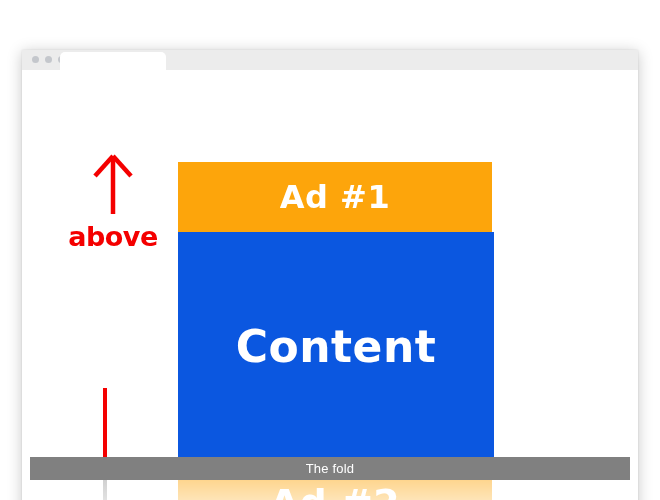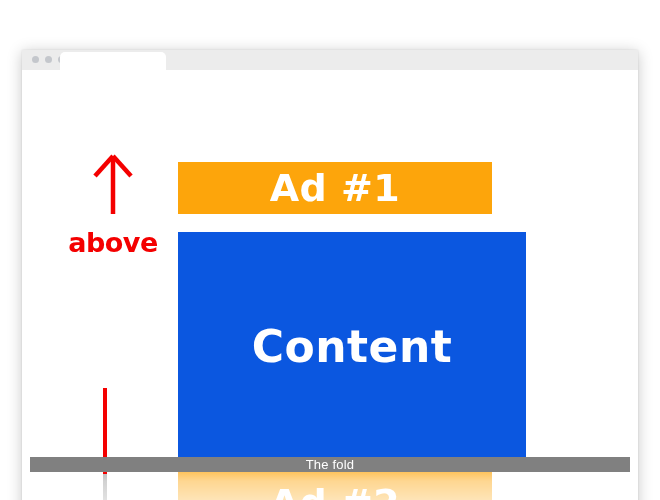--- a/index.html
+++ b/index.html
@@ -92,21 +92,21 @@
     display: block;
     margin: 0 auto;
   }
   .annotation-text {
     color: #f40000;
     font-family: "DejaVu Sans", sans-serif;
     font-weight: bold;
     font-size: 27px;
     line-height: 38px;
     letter-spacing: -0.5px;
-    margin-top: 8px;
+    margin-top: 2px;
   }
   .arrow-tail {
     position: absolute;
     left: 81px;
     top: 318px;
     width: 4px;
     height: 86px;
     background: #f40000;
   }
 
@@ -117,29 +117,29 @@
     align-items: center;
     justify-content: center;
     color: #ffffff;
     font-family: "DejaVu Sans", sans-serif;
     font-weight: bold;
   }
   .ad1 {
     left: 156px;
     top: 92px;
     width: 314px;
-    height: 52px;
+    height: 70px;
     background: #fda50b;
-    font-size: 38px;
+    font-size: 32px;
     letter-spacing: 0.5px;
   }
   .content-block {
     left: 156px;
     top: 162px;
-    width: 348px;
+    width: 316px;
     height: 228px;
     background: #0b57e0;
     font-size: 44px;
     letter-spacing: 0.5px;
   }
   .ad2 {
     left: 156px;
     top: 398px;
     width: 314px;
     height: 70px;
@@ -172,21 +172,21 @@
                 rgba(255,255,255,0.78) 100%);
     pointer-events: none;
   }
 
   
   .fold-bar {
     position: absolute;
     left: 8px;
     top: 387px;
     width: 600px;
-    height: 15px;
+    height: 23px;
     background: #808080;
     display: flex;
     align-items: center;
     justify-content: center;
   }
   .fold-label {
     color: #ffffff;
     font-family: "Liberation Sans", sans-serif;
     font-size: 13px;
     letter-spacing: 0.2px;

